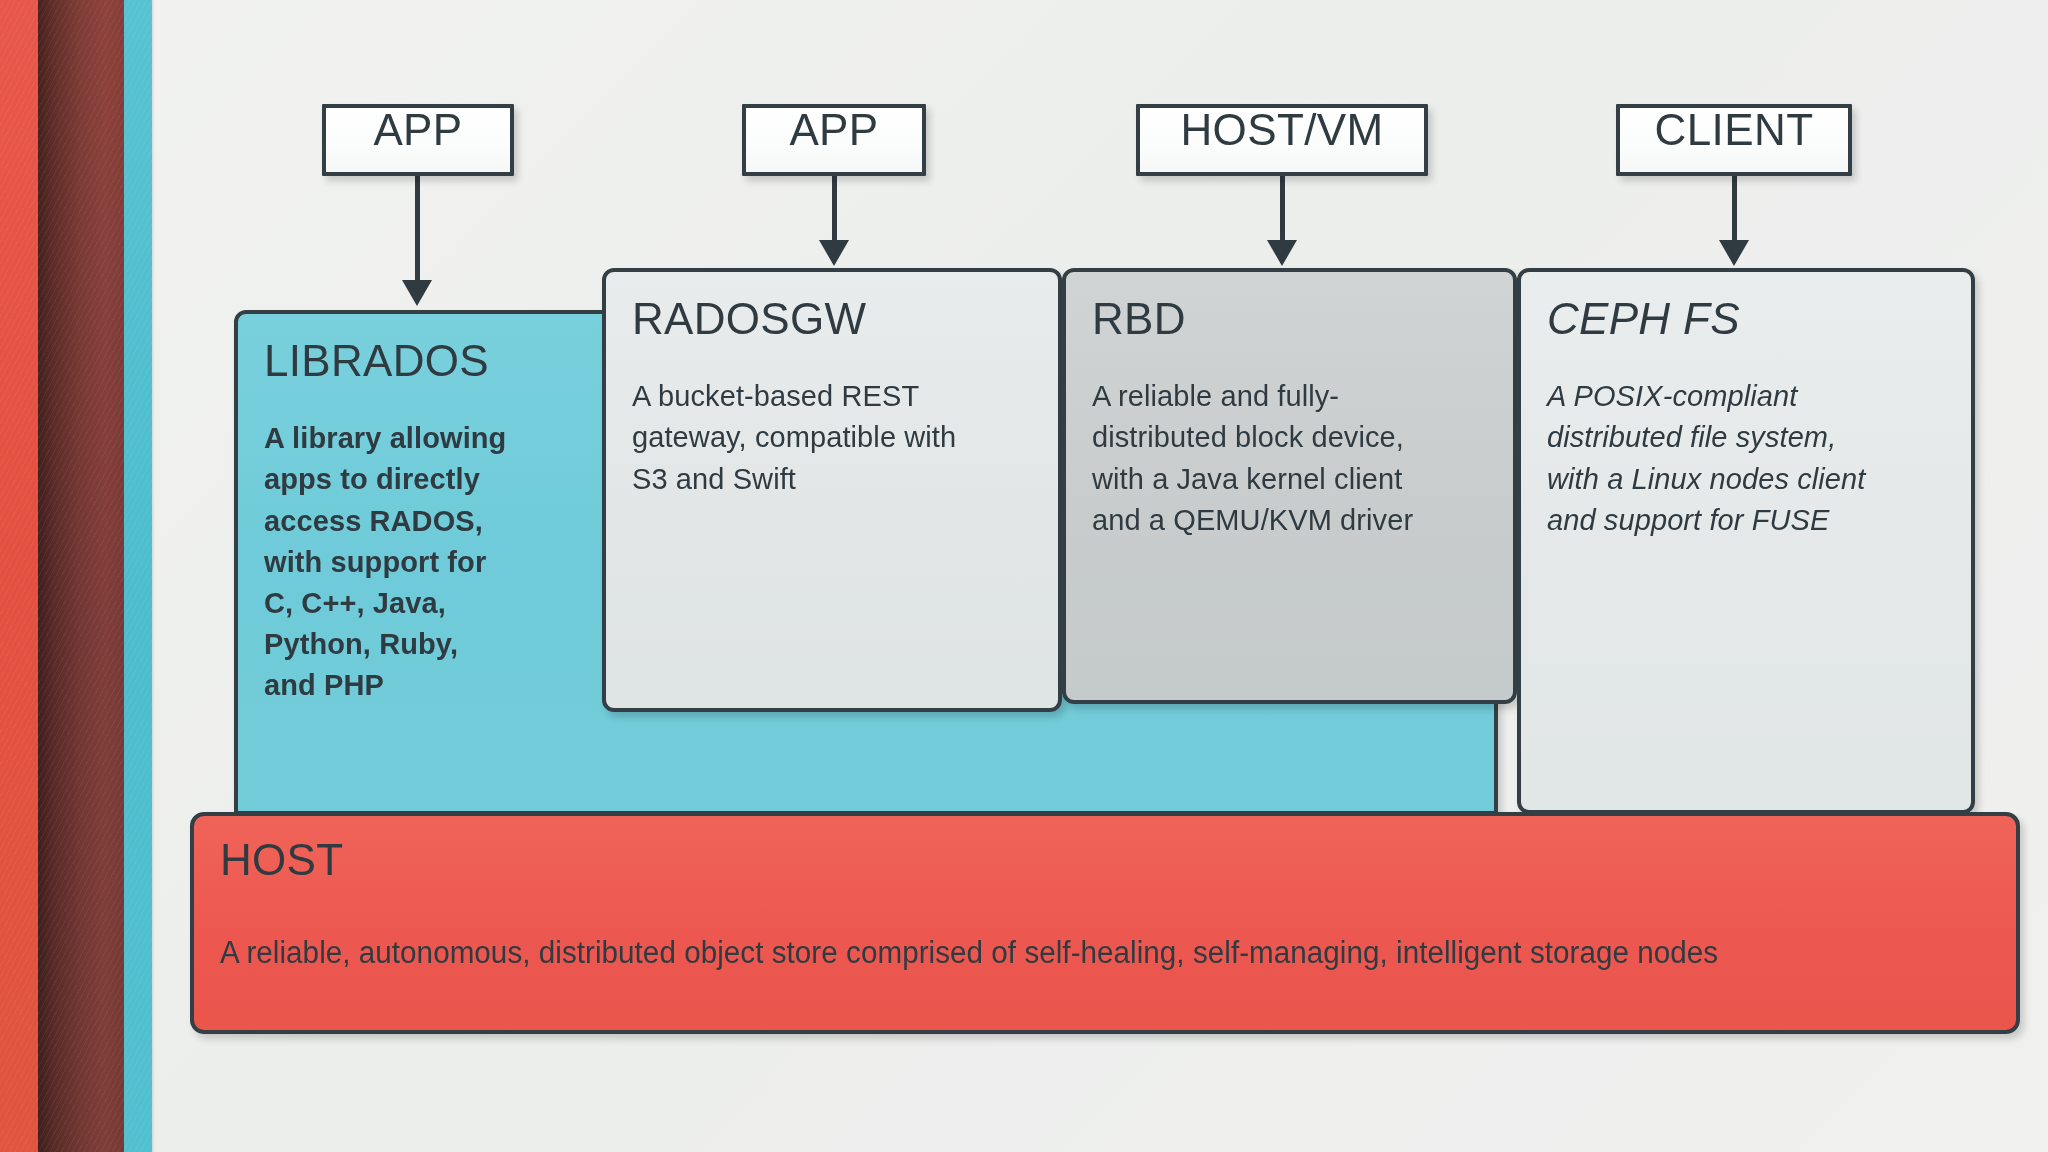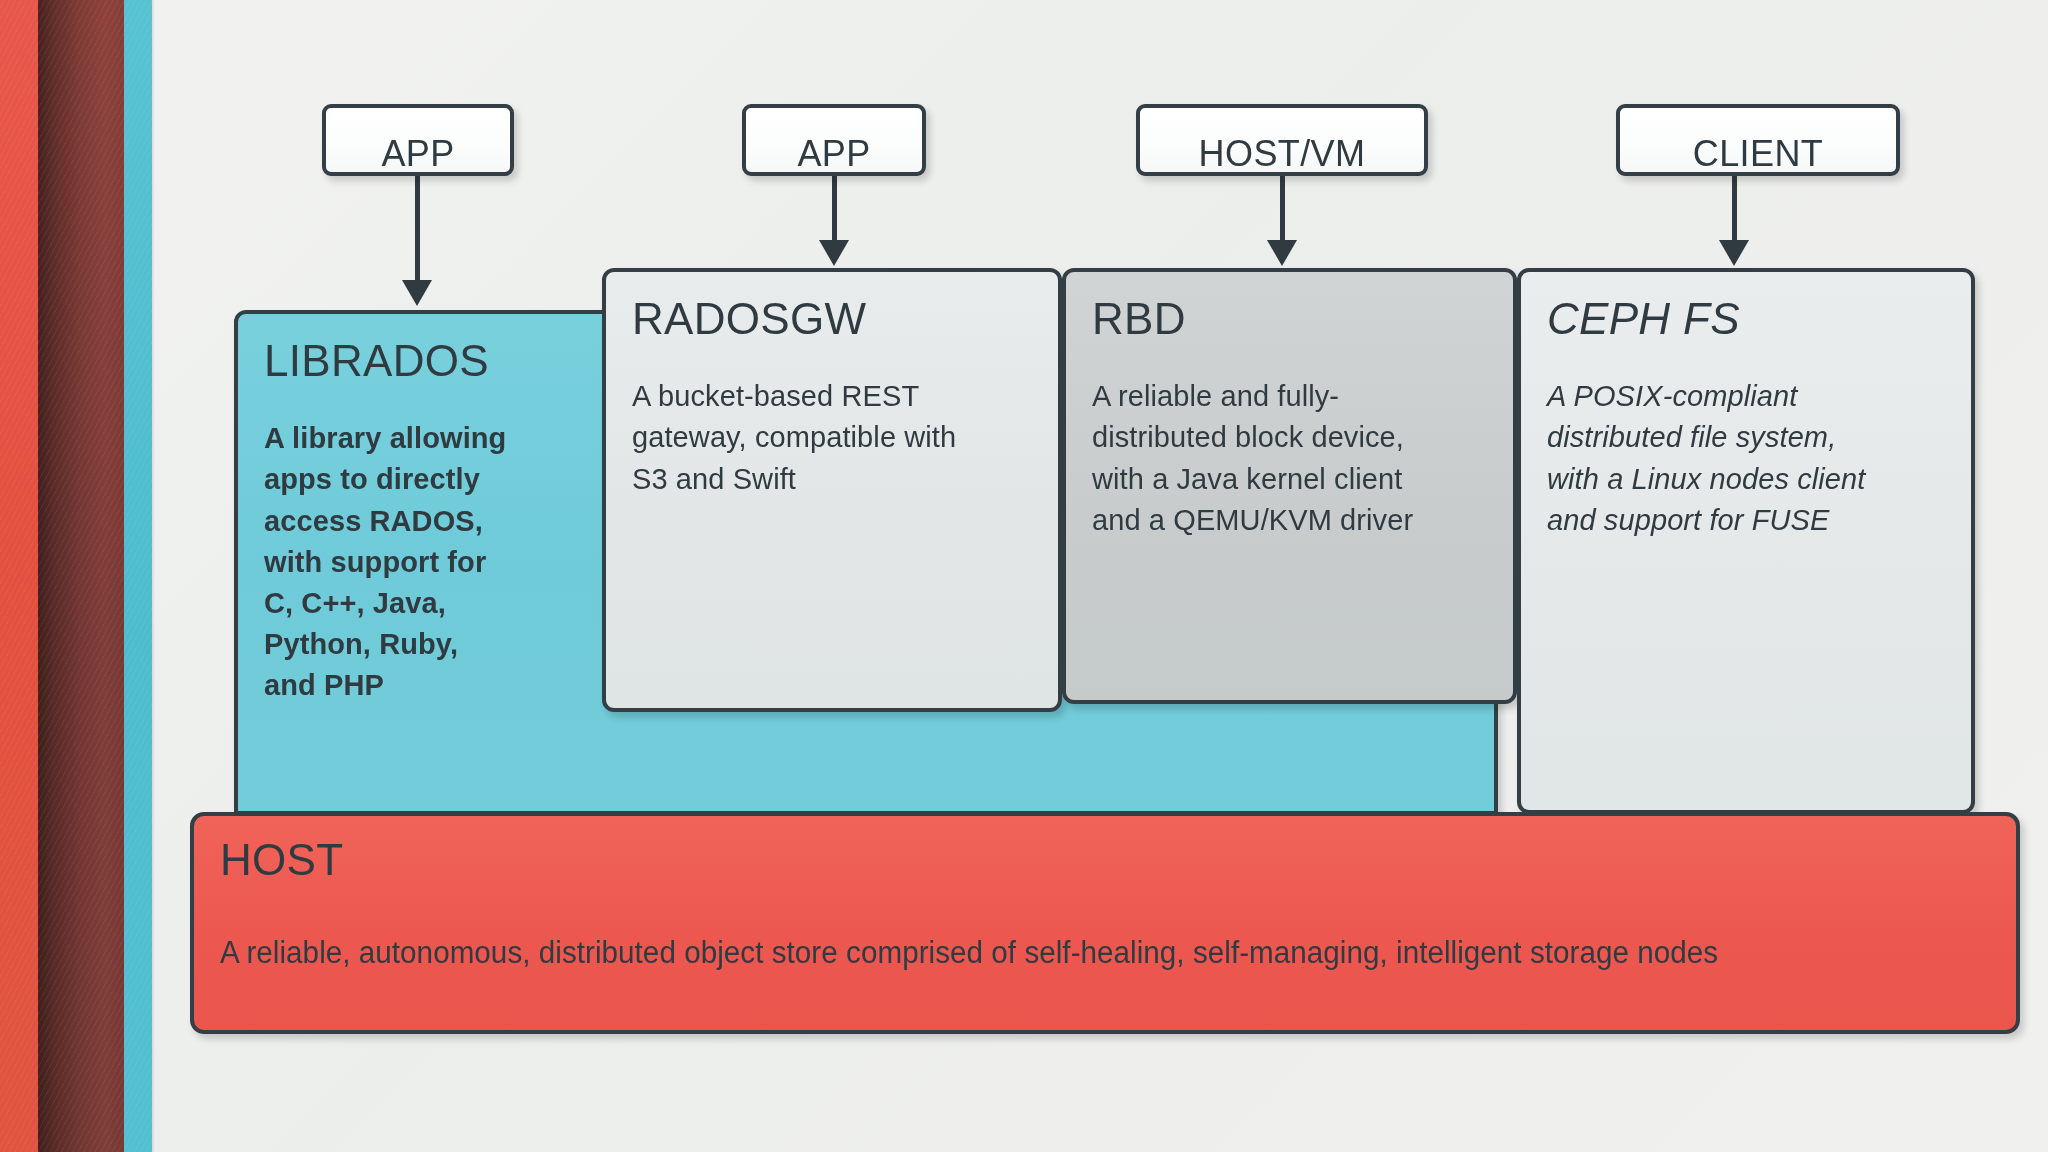--- a/index.html
+++ b/index.html
@@ -75,27 +75,27 @@
   
   .card {
     position: absolute;
     box-sizing: border-box;
     border: 4px solid #333f45;
     box-shadow: 4px 5px 7px rgba(0,0,0,0.17);
   }
 
   
   .topbox {
-    border-radius: 9px;
+    border-radius: 1px;
     background: linear-gradient(180deg, #ffffff 0%, #fbfcfc 60%, #f6f8f8 100%);
     display: flex;
-    align-items: flex-end;
+    align-items: flex-start;
     justify-content: center;
     color: #2f3b41;
-    font-size: 36px;
+    font-size: 44px;
     letter-spacing: 0.4px;
     line-height: 1;
     z-index: 8;
   }
 
   
   .arrow {
     position: absolute;
     z-index: 7;
   }
@@ -192,21 +192,21 @@
   </div>
 
   <div class="card topbox" id="box-app-radosgw" style="left:742px; top:104px; width:184px; height:72px;">
     <span>APP</span>
   </div>
 
   <div class="card topbox" id="box-host-vm" style="left:1136px; top:104px; width:292px; height:72px;">
     <span>HOST/VM</span>
   </div>
 
-  <div class="card topbox" id="box-client" style="left:1616px; top:104px; width:284px; height:72px;">
+  <div class="card topbox" id="box-client" style="left:1616px; top:104px; width:236px; height:72px;">
     <span>CLIENT</span>
   </div>
 
   <div class="arrow" style="left:415px; top:176px; width:5px; height:130px;">
     <div class="shaft" style="height:104px;"></div>
     <div class="head" style="top:104px;"></div>
   </div>
 
   <div class="arrow" style="left:832px; top:176px; width:5px; height:90px;">
     <div class="shaft" style="height:64px;"></div>

